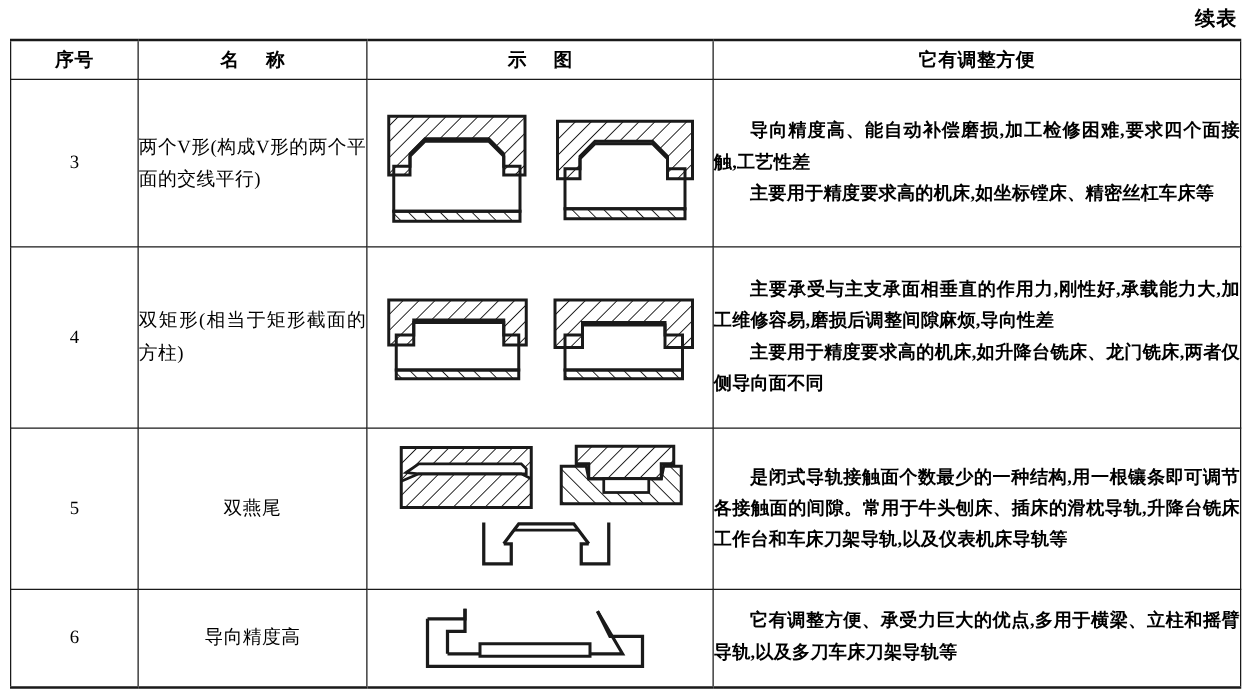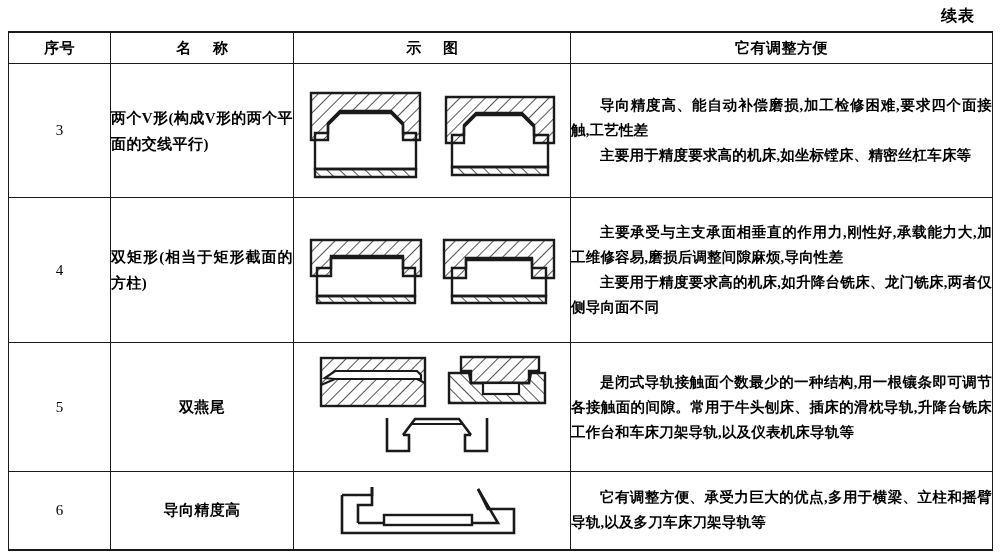--- a/index.html
+++ b/index.html
@@ -16,21 +16,21 @@
   }
   .page {
     position: relative;
     width: 1000px;
     height: 559px;
     box-sizing: border-box;
   }
   .cont-label {
     position: absolute;
     top: 6px;
-    right: 25px;
+    right: 10px;
     font-size: 16px;
     font-weight: 700;
     letter-spacing: 1px;
     line-height: 20px;
   }
   table.guide-table {
     position: absolute;
     left: 8px;
     top: 31px;
     width: 984px;
@@ -74,21 +74,21 @@
   }
   .hcell .sp { letter-spacing: 9px; padding-left: 9px; }
 
   .no-cell {
     text-align: center;
     font-size: 15px;
     font-weight: 400;
   }
   .name-cell {
     font-size: 15px;
-    font-weight: 700;
+    font-weight: 400;
     line-height: 26px;
     text-align: justify;
     text-justify: inter-ideograph;
     padding: 0 14px 0 16px;
     letter-spacing: 0.4px;
   }
   .name-cell.center {
     text-align: center;
     padding: 0 10px;
   }

